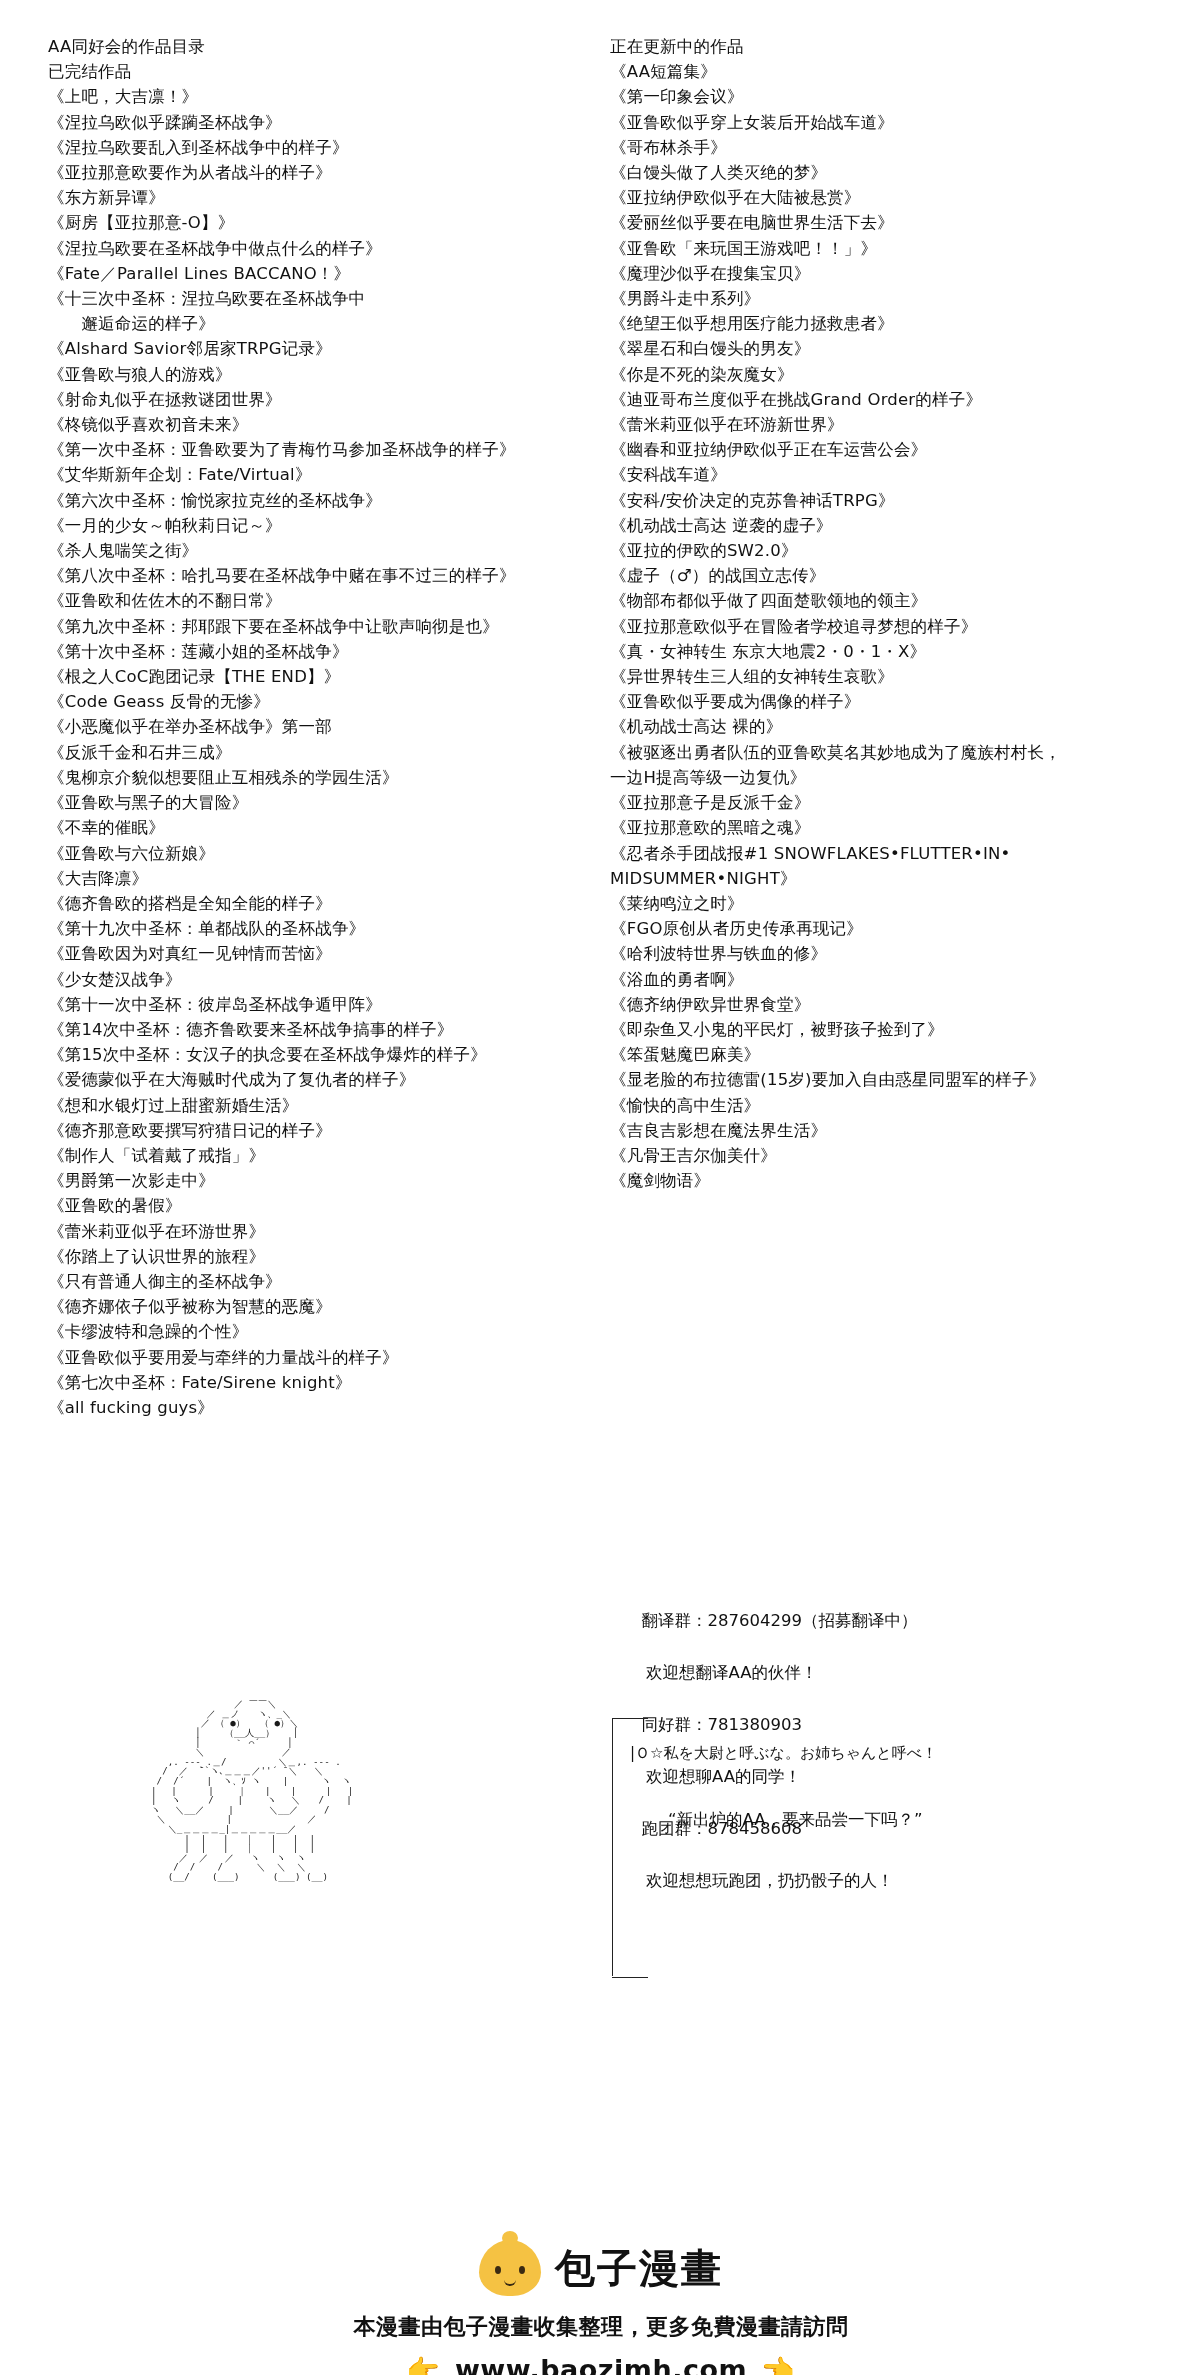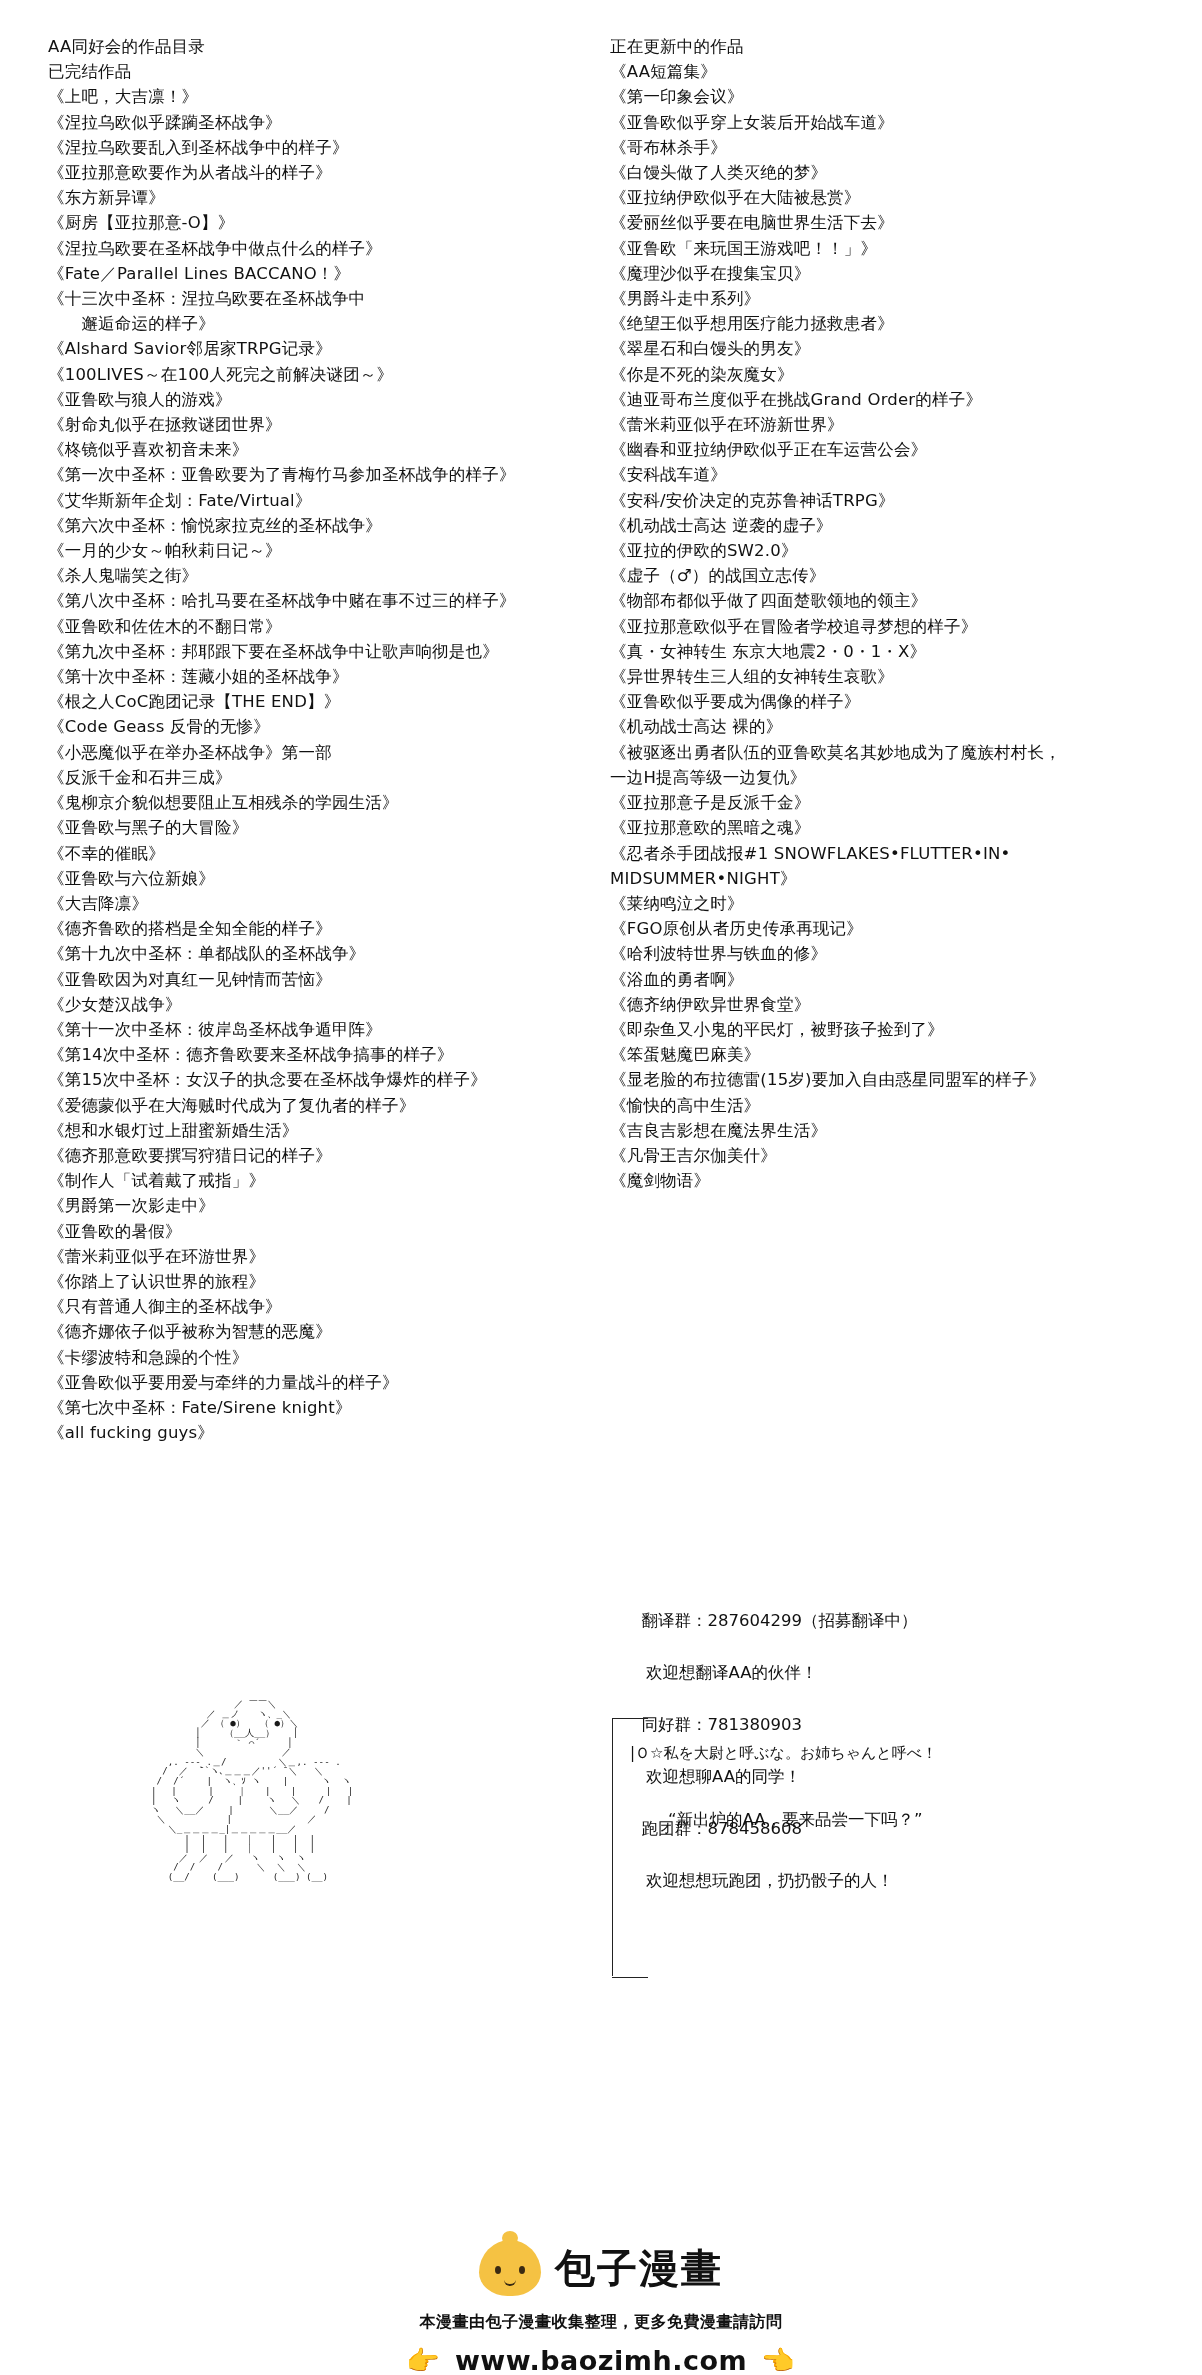--- a/index.html
+++ b/index.html
@@ -194,21 +194,21 @@
   }
   .brand-name {
     font-size: 40px;
     font-weight: bold;
     color: #111;
     letter-spacing: 2px;
     font-family: "DejaVu Sans", "Liberation Sans", sans-serif;
   }
   .foot-line {
     margin-top: 16px;
-    font-size: 16px;
+    font-size: 22px;
     font-weight: bold;
     color: #111;
     letter-spacing: 0.5px;
   }
   .url-row {
     margin-top: 12px;
     display: flex;
     align-items: center;
     justify-content: center;
     gap: 14px;
@@ -236,21 +236,20 @@
       <li>《涅拉乌欧似乎蹂躏圣杯战争》</li>
       <li>《涅拉乌欧要乱入到圣杯战争中的样子》</li>
       <li>《亚拉那意欧要作为从者战斗的样子》</li>
       <li>《东方新异谭》</li>
       <li>《厨房【亚拉那意-O】》</li>
       <li>《涅拉乌欧要在圣杯战争中做点什么的样子》</li>
       <li>《Fate／Parallel Lines BACCANO！》</li>
       <li>《十三次中圣杯：涅拉乌欧要在圣杯战争中
 　　邂逅命运的样子》</li>
       <li>《Alshard Savior邻居家TRPG记录》</li>
-      <li>《100LIVES～在100人死完之前解决谜团～》</li>
       <li>《亚鲁欧与狼人的游戏》</li>
       <li>《射命丸似乎在拯救谜团世界》</li>
       <li>《柊镜似乎喜欢初音未来》</li>
       <li>《第一次中圣杯：亚鲁欧要为了青梅竹马参加圣杯战争的样子》</li>
       <li>《艾华斯新年企划：Fate/Virtual》</li>
       <li>《第六次中圣杯：愉悦家拉克丝的圣杯战争》</li>
       <li>《一月的少女～帕秋莉日记～》</li>
       <li>《杀人鬼喘笑之街》</li>
       <li>《第八次中圣杯：哈扎马要在圣杯战争中赌在事不过三的样子》</li>
       <li>《亚鲁欧和佐佐木的不翻日常》</li>

